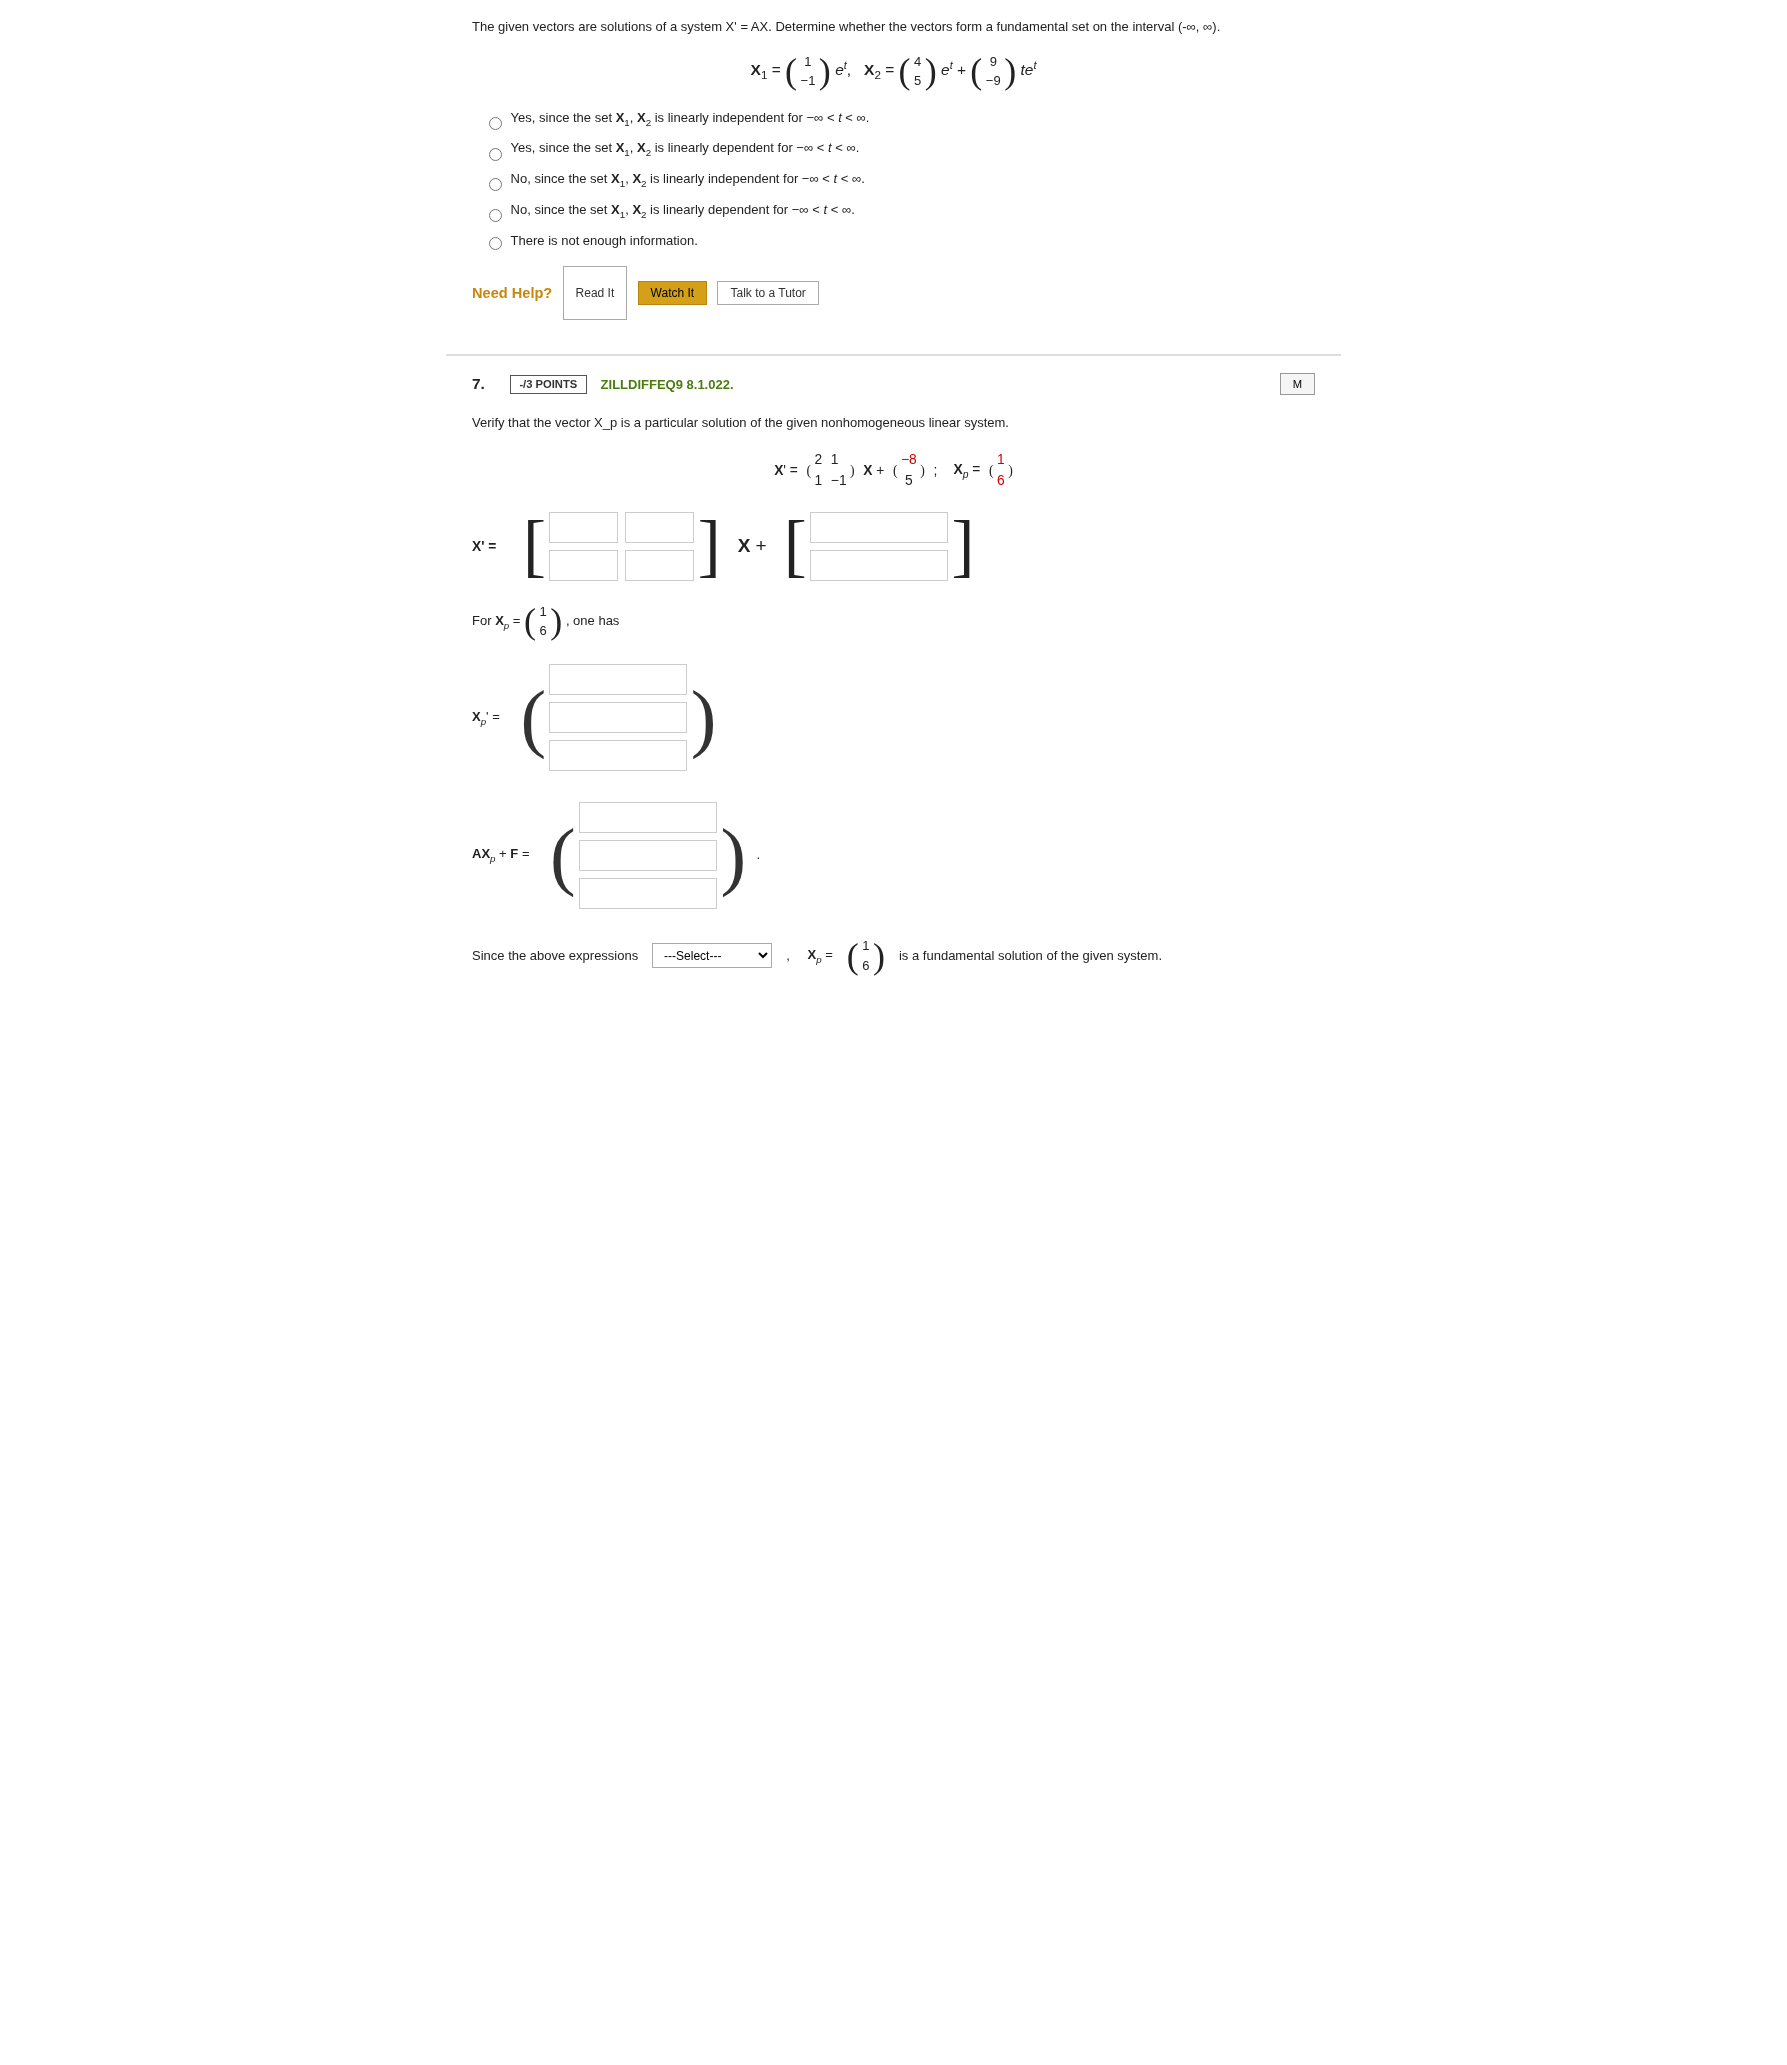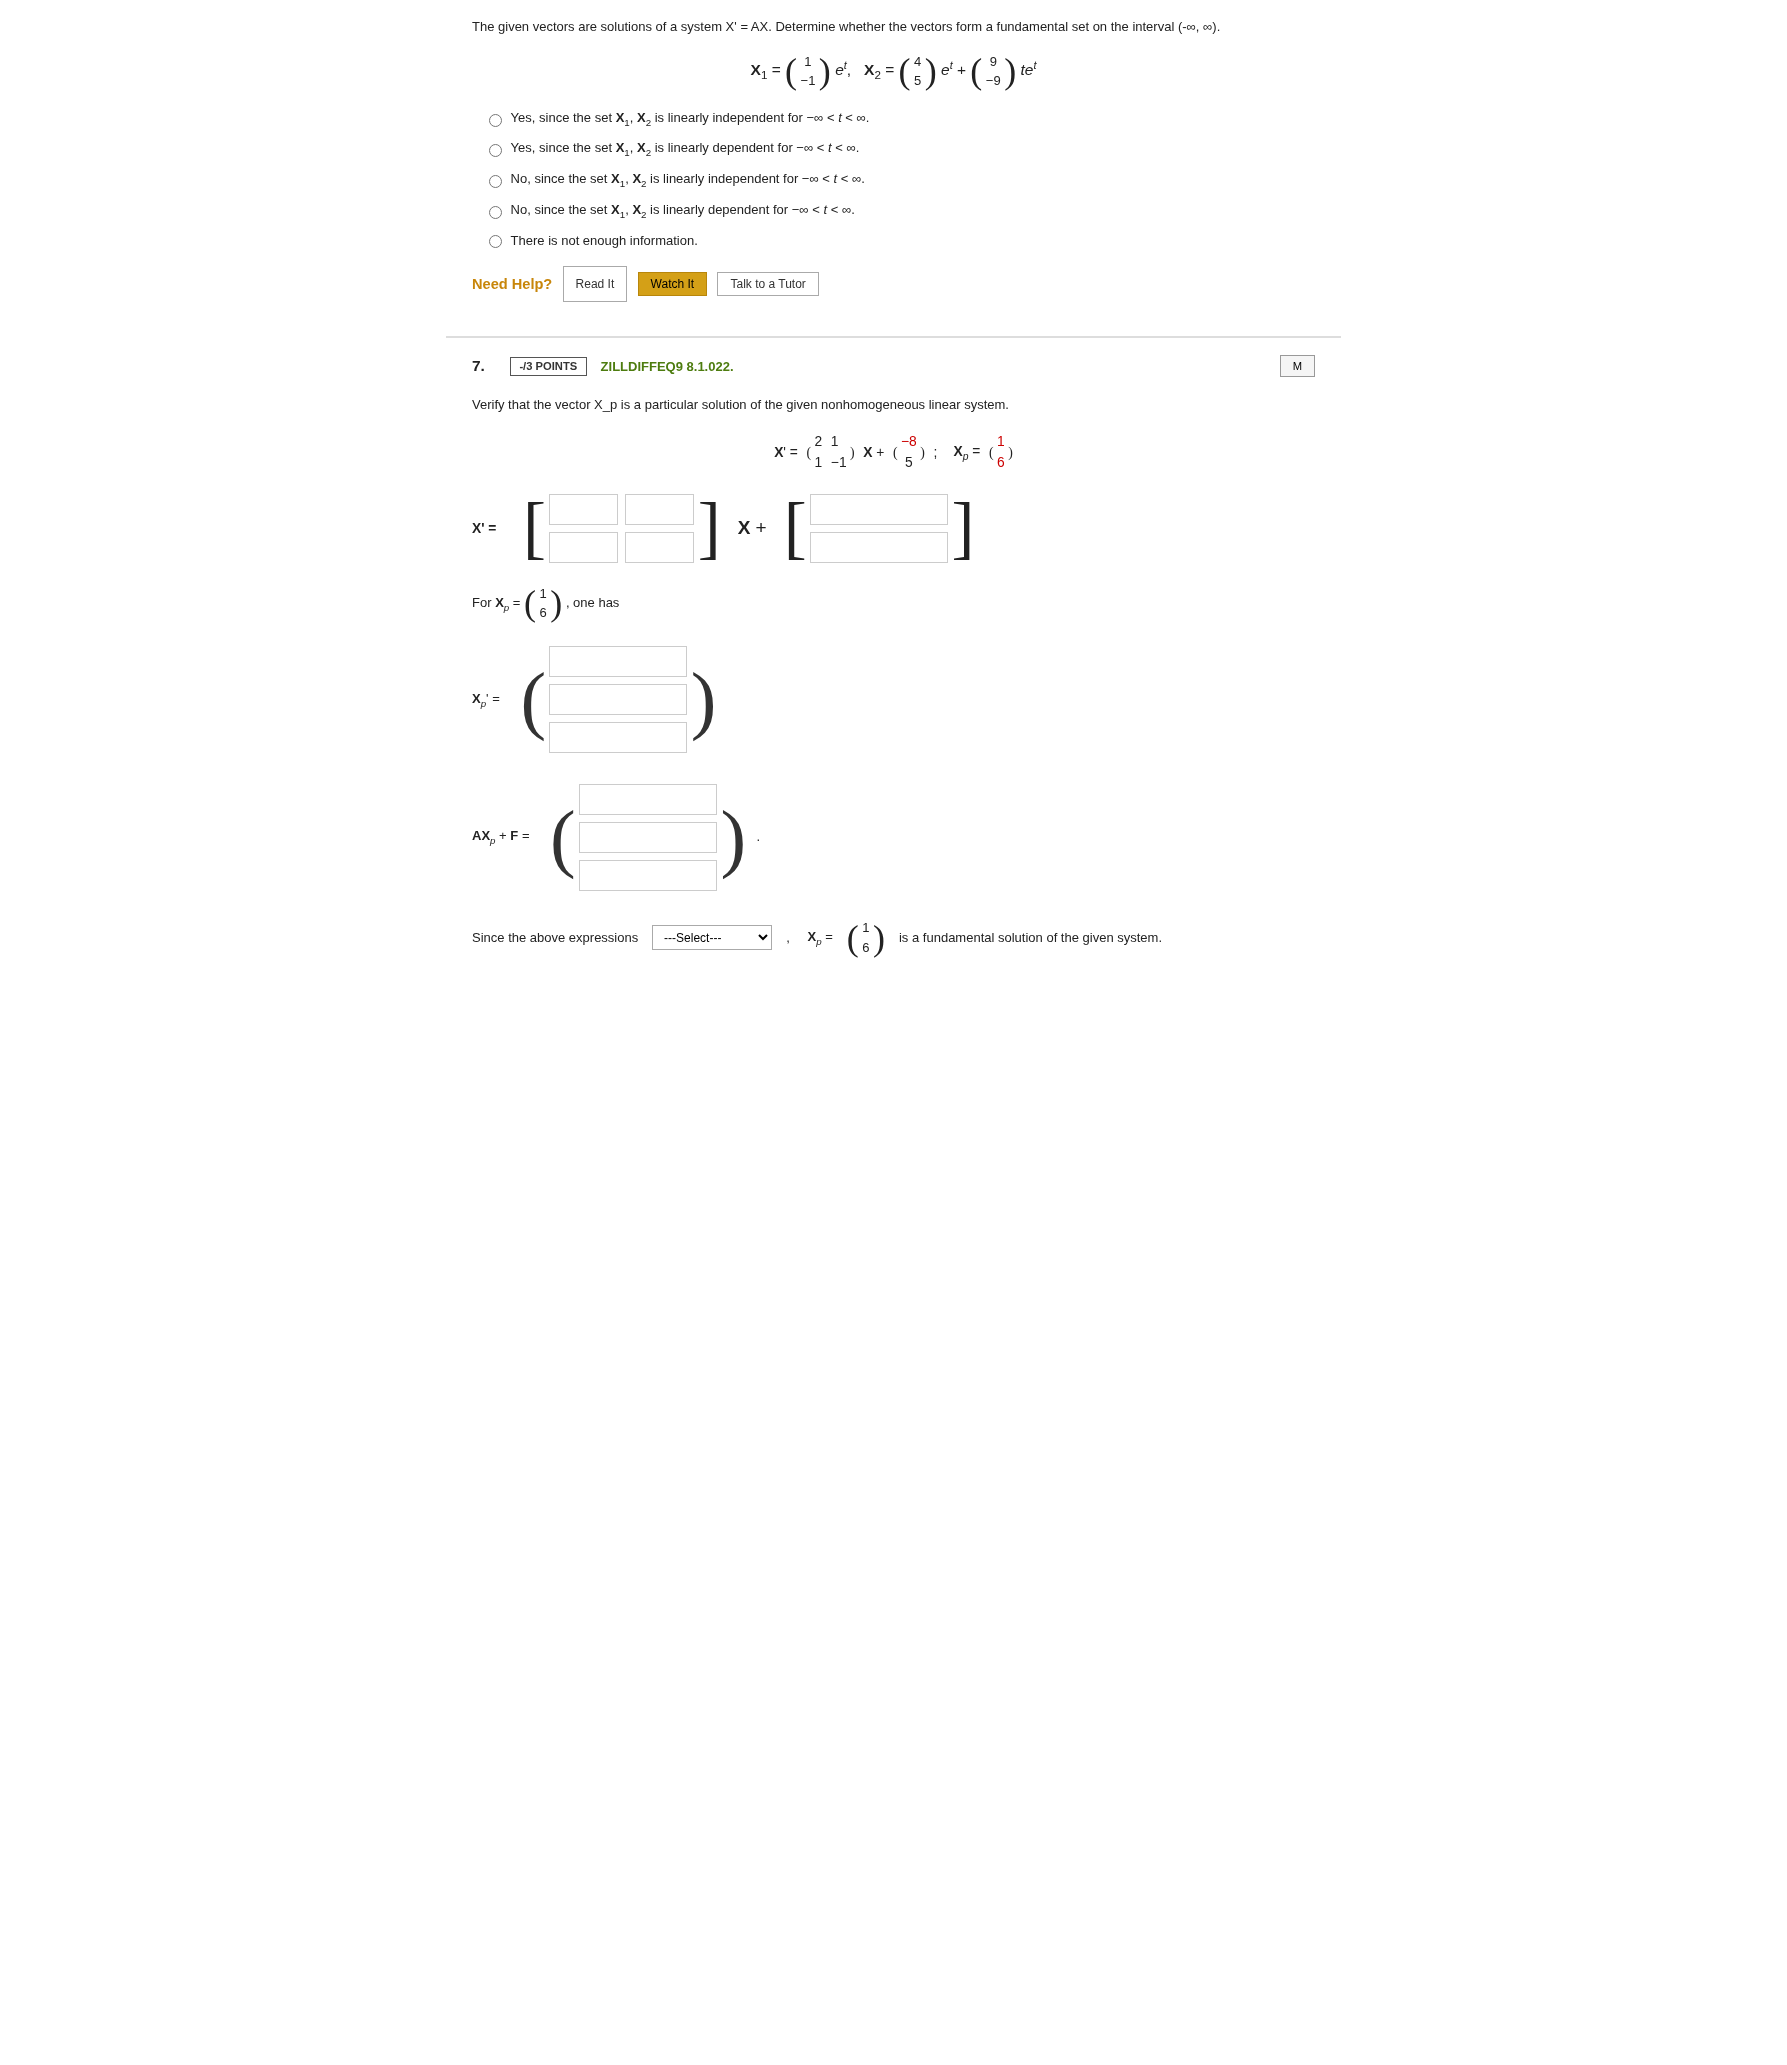--- a/index.html
+++ b/index.html
@@ -31,21 +31,21 @@
       margin: 13.8px 0 17px 0;
       font-size: 15.5px;
     }
 
     
     .radio-options {
       margin: 10.3px 0 15.5px 17px;
     }
     .radio-option {
       display: flex;
-      align-items: center;
+      align-items: flex-end;
       margin-bottom: 8.6px;
       gap: 8.6px;
       line-height: 1.5;
     }
     .radio-option input[type="radio"] {
       margin-top: 2.6px;
       flex-shrink: 0;
     }
 
     
@@ -56,21 +56,21 @@
       margin: 15.5px 0 17px 0;
     }
     .need-help-label {
       color: #c8860a;
       font-weight: bold;
       font-size: 14.6px;
     }
     .btn-read-it {
       background: #fff;
       border: 0.9px solid #aaa;
-      padding: 10px 12px;
+      padding: 19px 12px;
       cursor: pointer;
       font-size: 12px;
       color: #333;
     }
     .btn-watch-it {
       background: #d4a017;
       border: 0.9px solid #b8860b;
       padding: 4.3px 12px;
       cursor: pointer;
       font-size: 12px;

